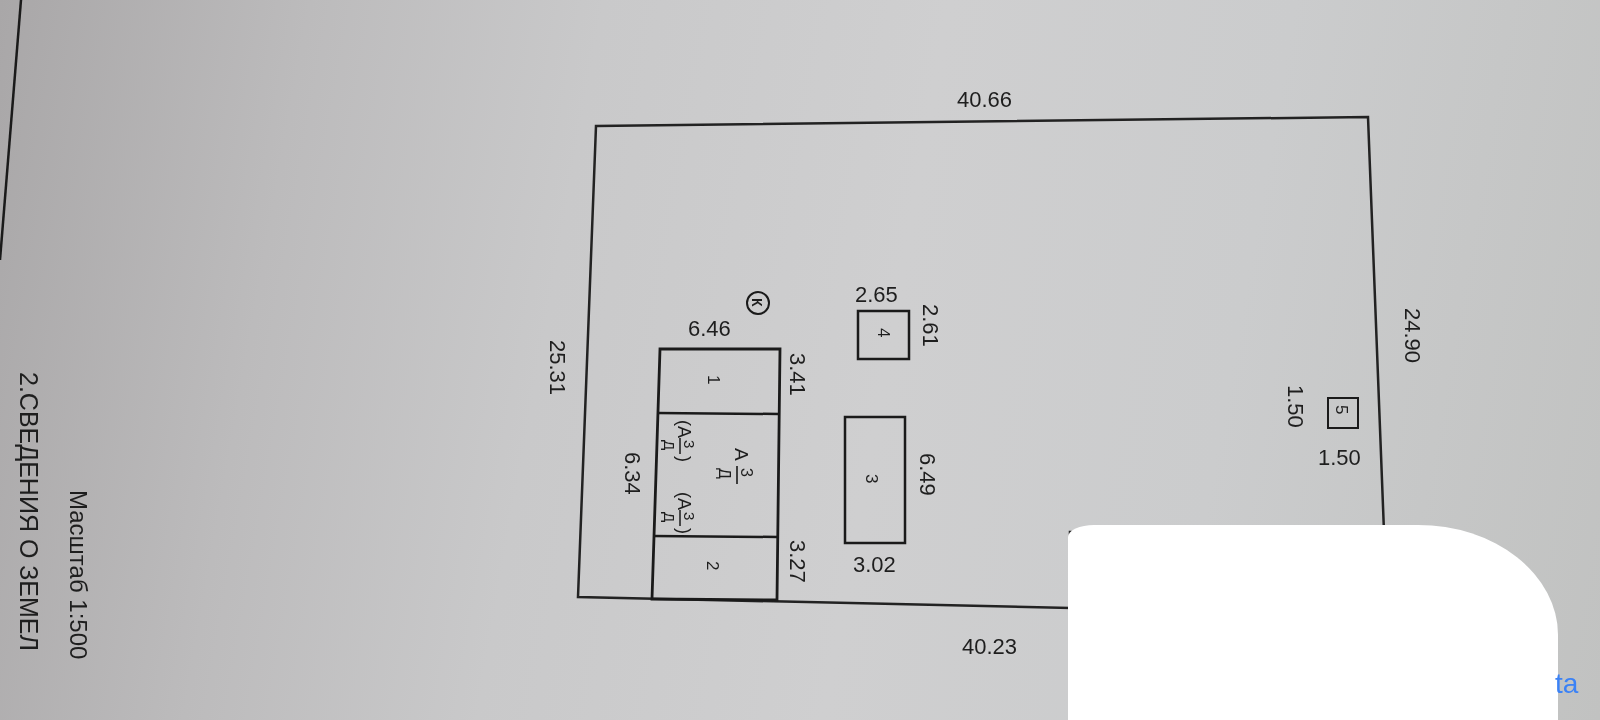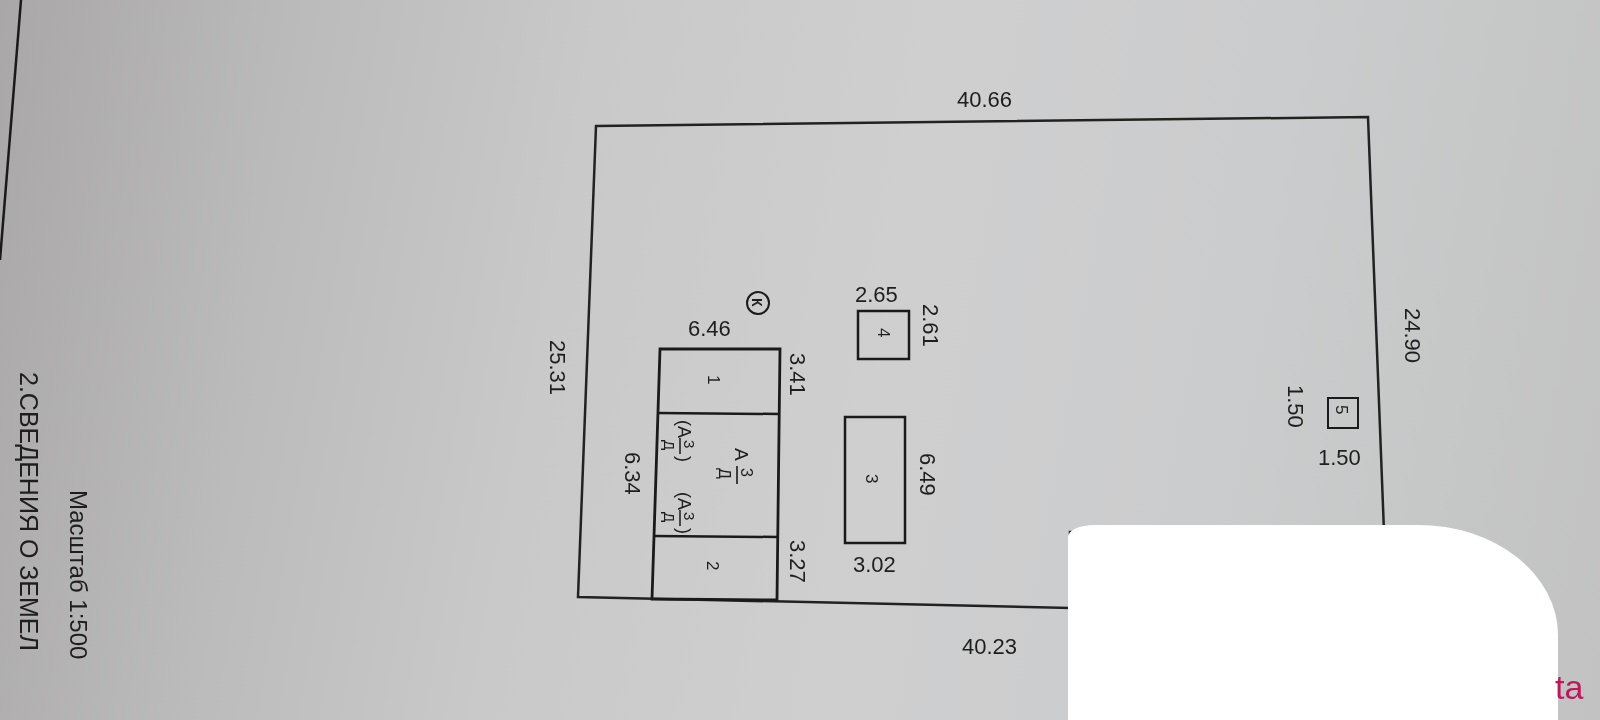--- a/index.html
+++ b/index.html
@@ -33,22 +33,22 @@
     top: 525px;
     width: 490px;
     height: 200px;
     background: #ffffff;
     border-radius: 26px 140px 0 0 / 12px 110px 0 0;
   }
   .watermark {
     position: absolute;
     left: 1555px;
     top: 668px;
-    font-size: 34px;
-    color: #be185d;
+    font-size: 28px;
+    color: #3b82f6;
     font-family: "Liberation Sans", sans-serif;
   }
 </style>
 </head>
 <body>
 
 <div class="page">
   <svg class="page-edge" width="1600" height="720" viewBox="0 0 1600 720">
 
     <line x1="21" y1="0" x2="0" y2="260" stroke="#1a1a1a" stroke-width="2.5"></line>

